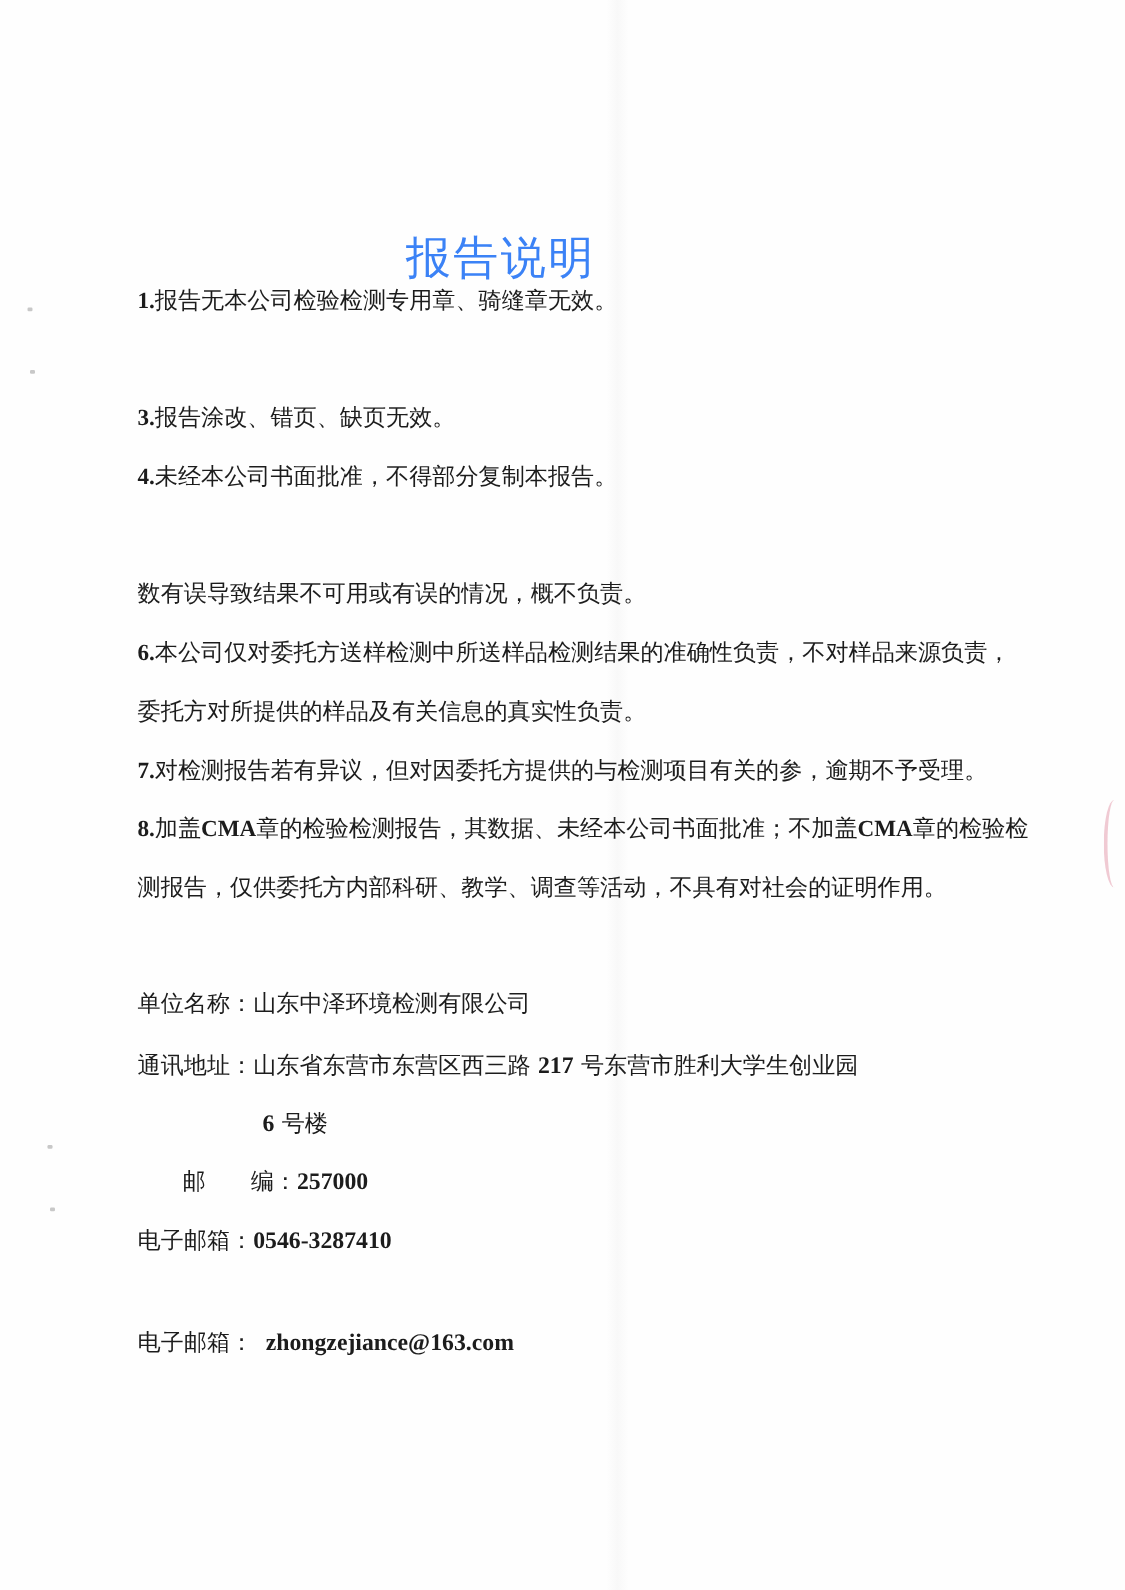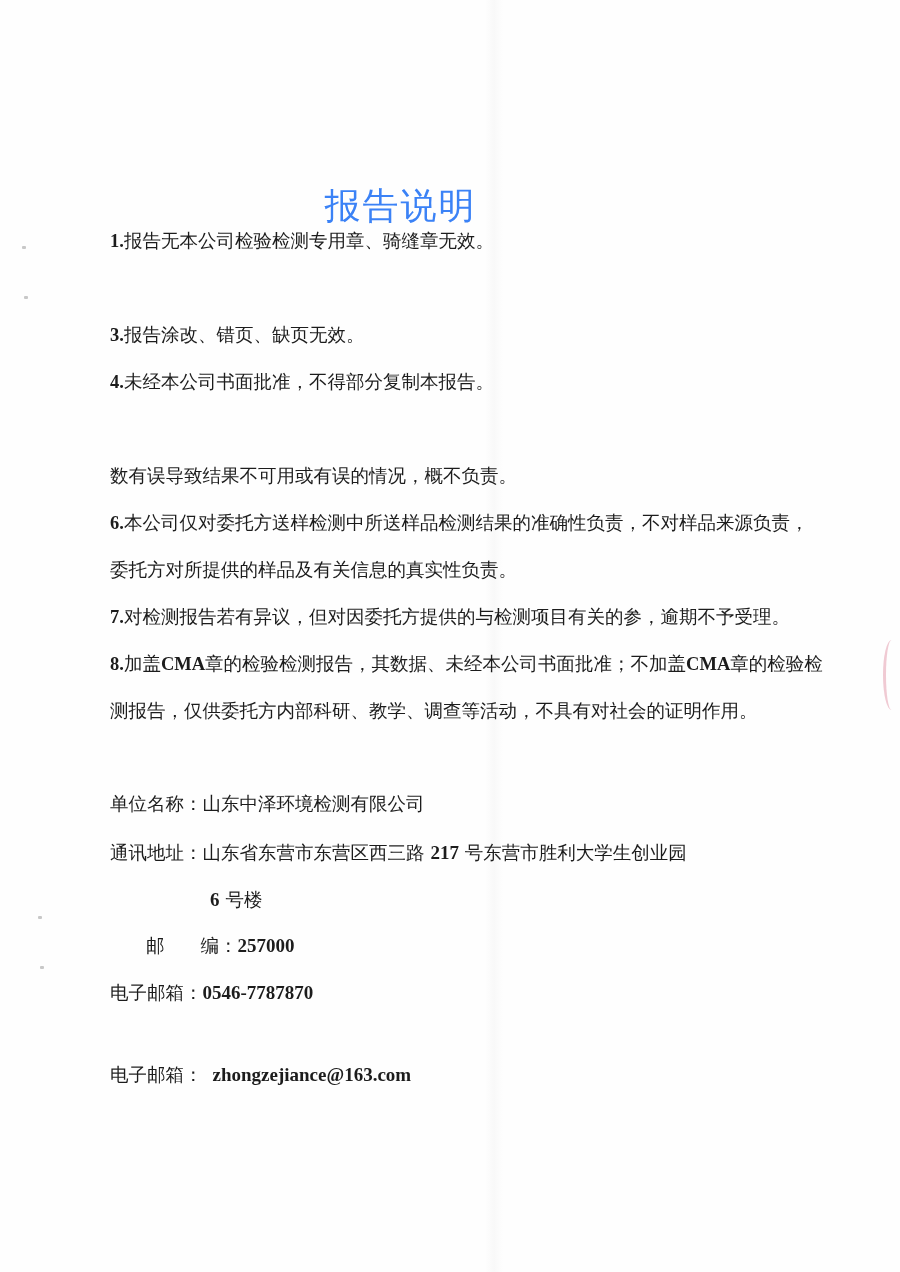--- a/index.html
+++ b/index.html
@@ -139,19 +139,19 @@
 
   <div class="line contact" style="top:890px; left:210px;">
     <span class="value-bold">6</span><span> 号楼</span>
   </div>
 
   <div class="line contact" style="top:936px;margin-left:36px;">
     <span class="label">邮</span><span class="label" style="margin-left:36px;">编：</span><span class="value-bold">257000</span>
   </div>
 
   <div class="line contact" style="top:983px;">
-    <span class="label">电子邮箱：</span><span class="value-bold">0546-7787870</span>
+    <span class="label">电子邮箱：</span><span class="value-bold">0546-3287410</span>
   </div>
 
   <div class="line contact" style="top:1025px;margin-top:40px;">
     <span class="label">电子邮箱：</span><span class="value-bold" style="margin-left:10px;">zhongzejiance@163.com</span>
   </div>
 </div>
 
 </body></html>

